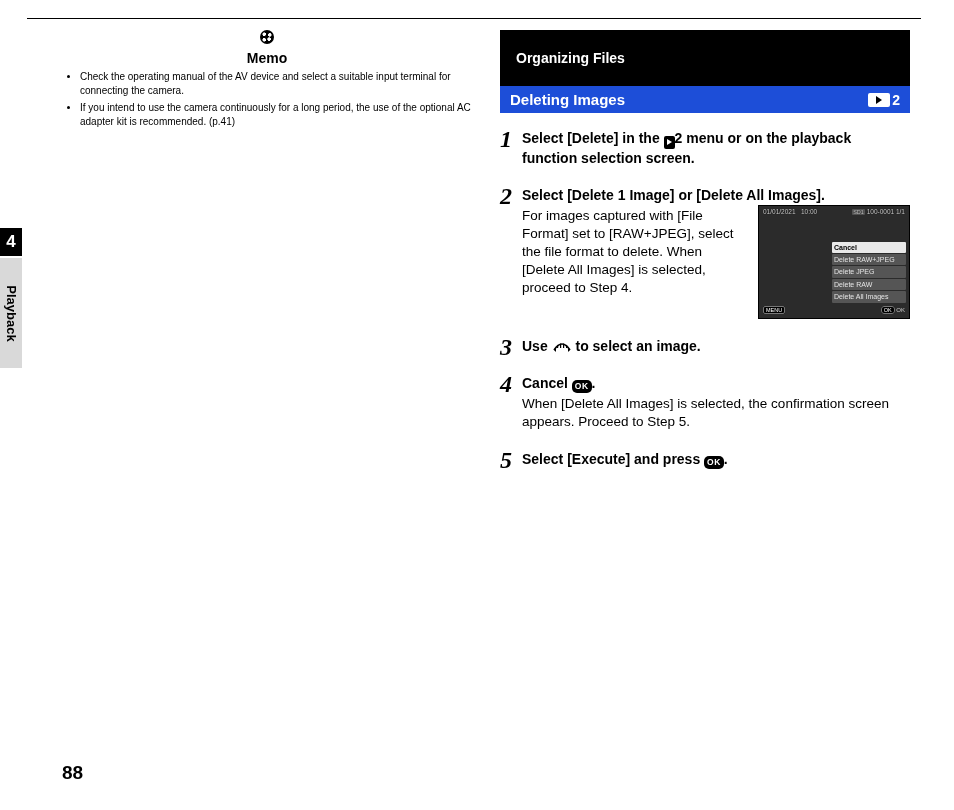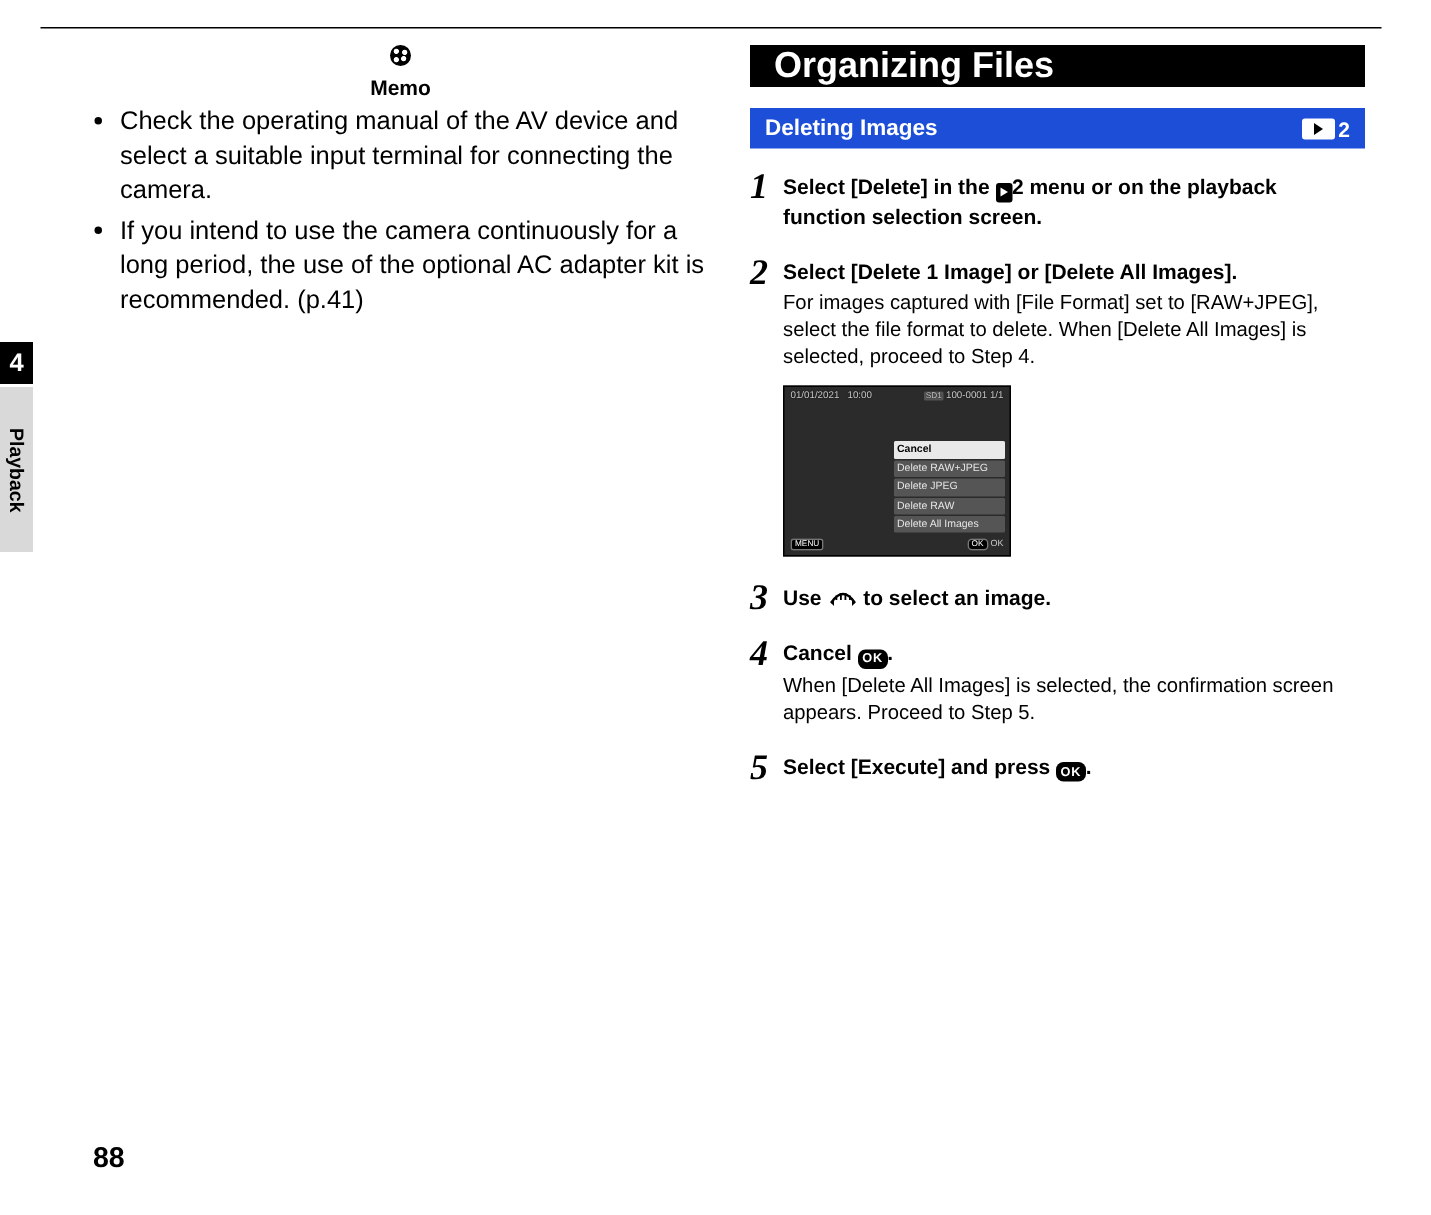--- a/index.html
+++ b/index.html
@@ -92,33 +92,32 @@
       radial-gradient(circle at 30% 30%, #fff 0 1.5px, transparent 2px),
       radial-gradient(circle at 70% 35%, #fff 0 1.5px, transparent 2px),
       radial-gradient(circle at 30% 70%, #fff 0 1.5px, transparent 2px),
       radial-gradient(circle at 65% 65%, #fff 0 1.5px, transparent 2px),
       #000;
     flex: none;
   }
   ul.memo {
     margin: 0;
     padding-left: 18px;
-    font-size: 17px;
+    font-size: 10px;
     line-height: 1.35;
   }
   ul.memo li { margin-bottom: 4px; }
 
   
   .section-title {
     background: #000;
     color: #fff;
     font-weight: bold;
-    font-size: 24px;
-    padding: 0 16px;
-    margin-bottom: 14px;
+    font-size: 14px;
+    padding: 20px 16px;
   }
 
   
   .subsection {
     background: #1d4ed8;
     color: #fff;
     font-weight: bold;
     font-size: 15px;
     padding: 5px 10px;
     display: flex;
@@ -183,21 +182,20 @@
   }
   ol.steps .body {
     font-weight: normal;
     margin-top: 2px;
   }
 
   .step2-wrap {
     display: flex;
     gap: 10px;
     align-items: flex-start;
-    flex-direction: column;
   }
   .step2-text { flex: 1; }
 
   
   .glyph-play2 {
     display: inline-flex;
     align-items: center;
     background: #000;
     color: #fff;
     border-radius: 2px;

